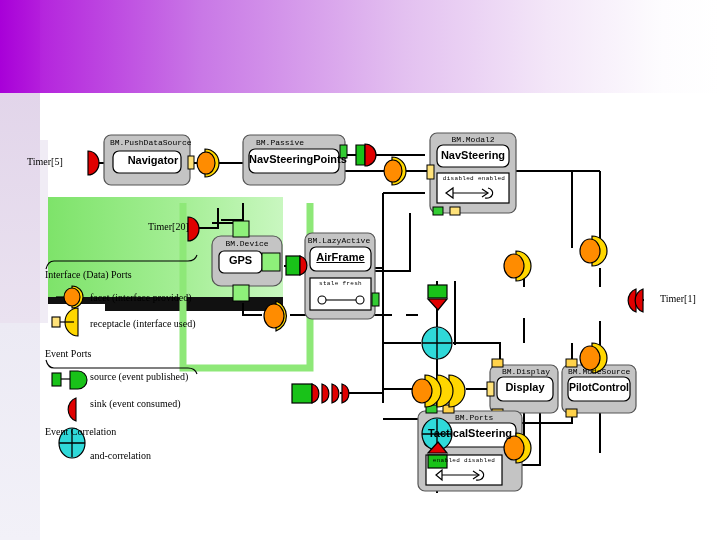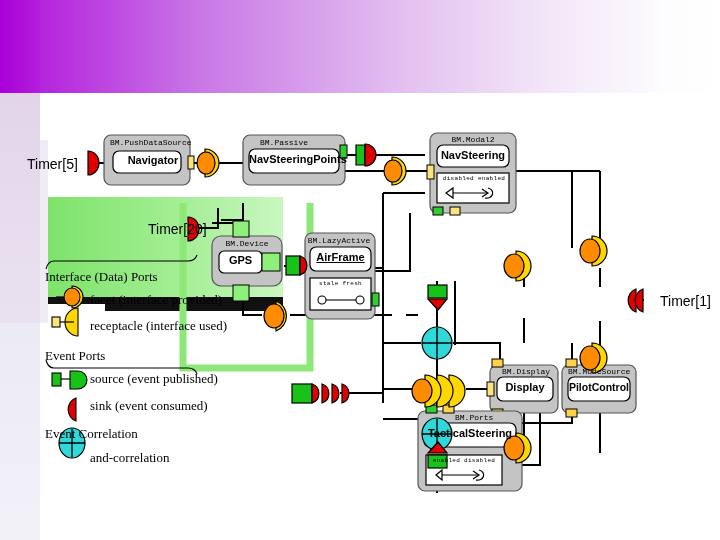--- a/index.html
+++ b/index.html
@@ -38,32 +38,32 @@
     letter-spacing:-0.5px;
     font-family:"Liberation Sans", sans-serif;
   }
 
   
   #canvas{position:absolute;left:0;top:93px;width:720px;height:447px;}
   #canvas svg{position:absolute;left:0;top:0;}
 
   .dlabel{
     position:absolute;
-    font-family:Liberation Sans, sans-serif;
-    font-size:14px;color:#000;white-space:nowrap;
+    font-family:Liberation Serif, serif;
+    font-size:10px;color:#000;white-space:nowrap;
   }
   .legend-txt{
     position:absolute;
     font-family:"Liberation Serif", serif;
-    font-size:13px;color:#000;white-space:nowrap;
+    font-size:10px;color:#000;white-space:nowrap;
   }
   .legend-head{
     position:absolute;
     font-family:"Liberation Serif", serif;
-    font-size:13px;color:#000;white-space:nowrap;
+    font-size:10px;color:#000;white-space:nowrap;
   }
   .comp-type{
     position:absolute;
     font-family:"Liberation Mono", monospace;
     font-size:8px;color:#000;white-space:nowrap;
   }
   .comp-name{
     position:absolute;
     font-family:"Liberation Sans", sans-serif;
     font-size:11px;font-weight:bold;color:#000;white-space:nowrap;
@@ -389,21 +389,21 @@
       </g>
     </svg>
 
     <div class="dlabel" style="left:27px;top:63px;">Timer[5]</div>
     <div class="dlabel" style="left:148px;top:128px;">Timer[20]</div>
     <div class="dlabel" style="left:660px;top:200px;">Timer[1]</div>
 
     <div class="comp-type" style="left:110px;top:45px;width:74px;text-align:center;">BM.PushDataSource</div>
     <div class="comp-name" style="left:113px;top:61px;width:80px;">Navigator</div>
 
-    <div class="comp-type" style="left:260px;top:45px;width:90px;text-align:left;">BM.Passive</div>
+    <div class="comp-type" style="left:235px;top:45px;width:90px;text-align:center;">BM.Passive</div>
     <div class="comp-name" style="left:249px;top:60px;width:90px;">NavSteeringPoints</div>
 
     <div class="comp-type" style="left:437px;top:42px;width:72px;text-align:center;">BM.Modal2</div>
     <div class="comp-name" style="left:437px;top:56px;width:72px;">NavSteering</div>
     <div class="sm-label" style="left:440px;top:82px;width:68px;text-align:center;">disabled enabled</div>
 
     <div class="comp-type" style="left:212px;top:146px;width:70px;text-align:center;">BM.Device</div>
     <div class="comp-name" style="left:219px;top:161px;width:43px;">GPS</div>
 
     <div class="comp-type" style="left:305px;top:143px;width:68px;text-align:center;">BM.LazyActive</div>

